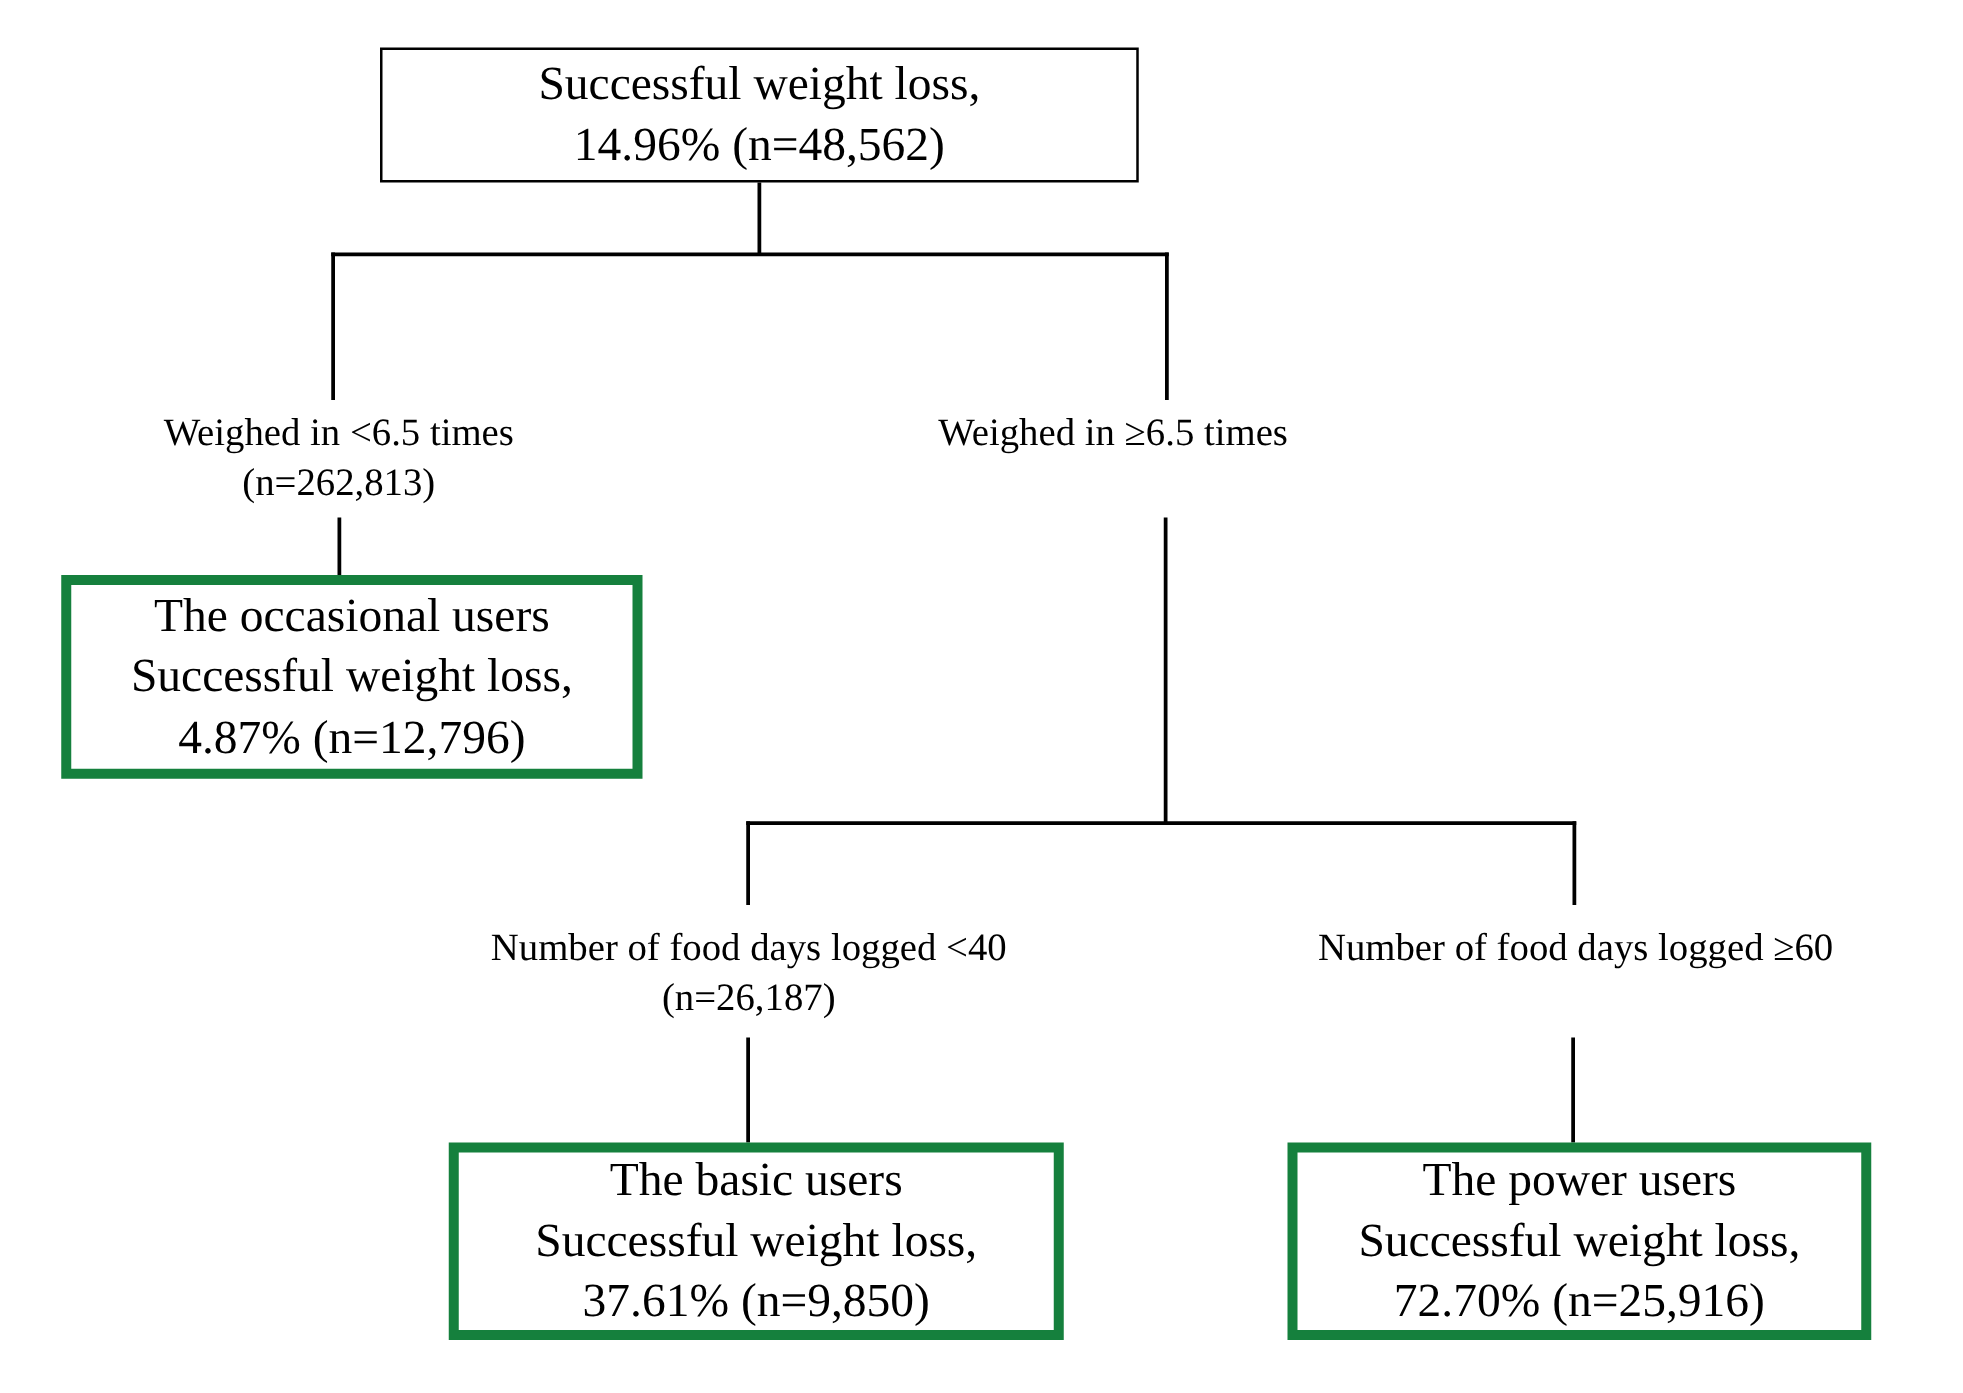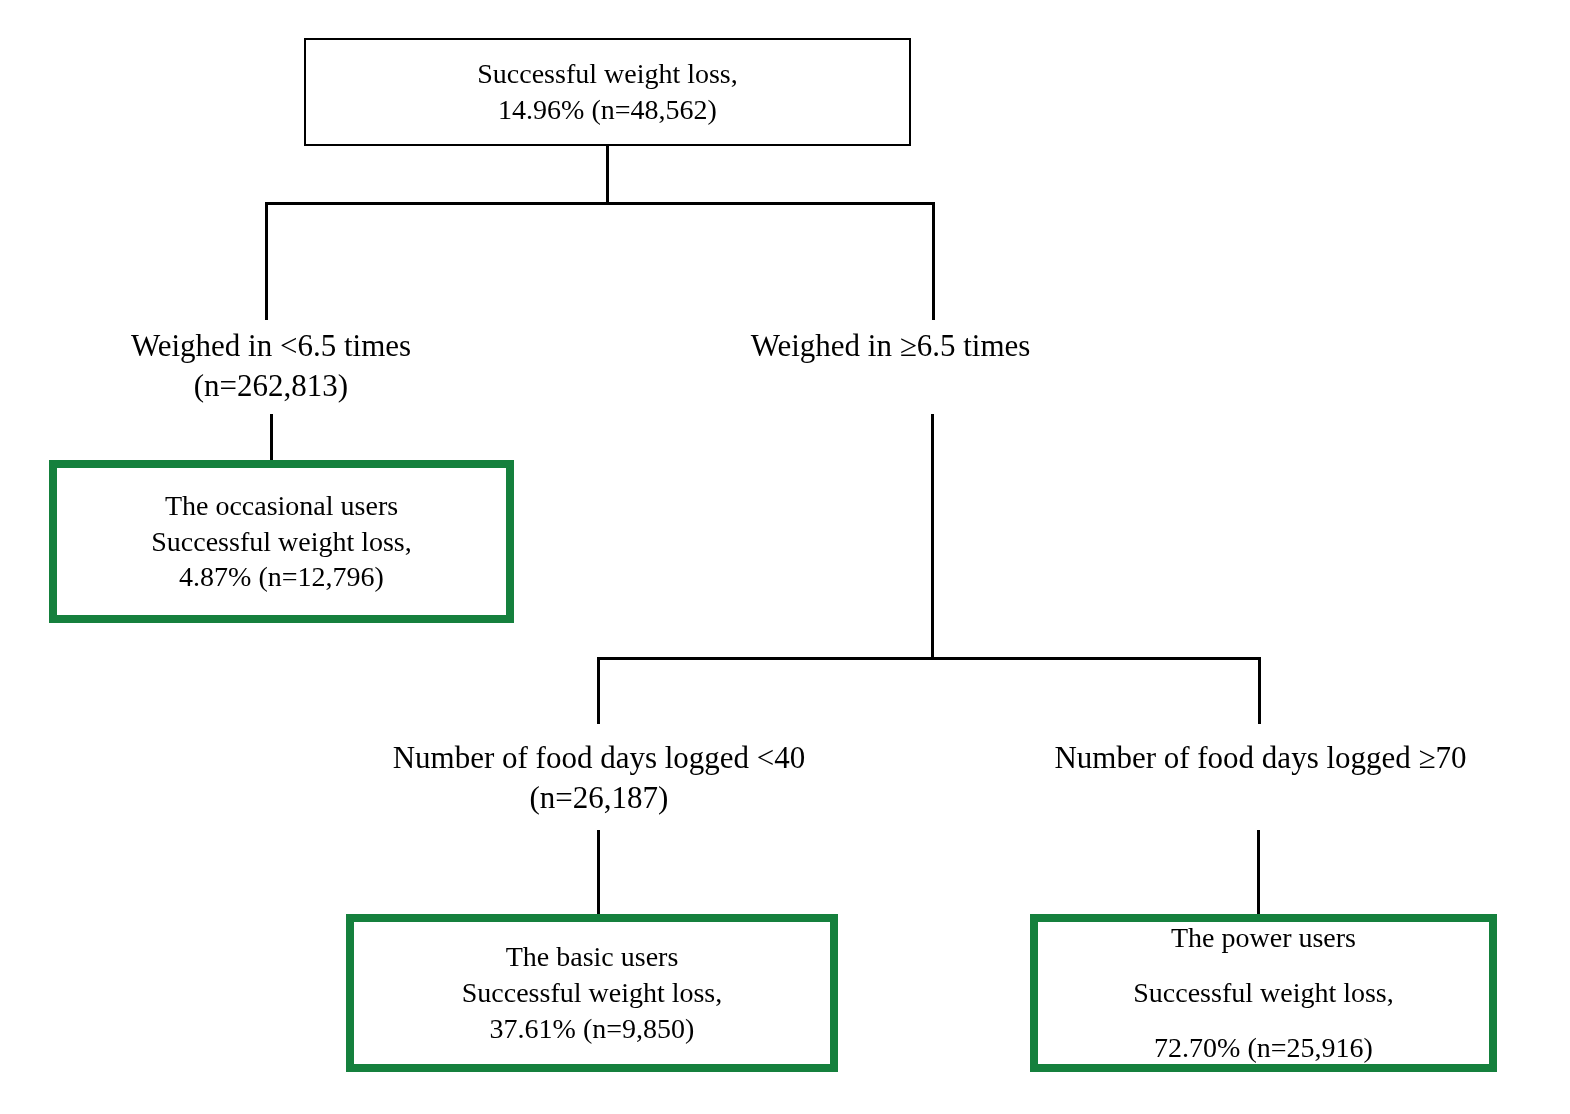--- a/index.html
+++ b/index.html
@@ -32,21 +32,21 @@
   .node-box.thin {
     border: 2px solid #000000;
   }
   .node-box.thick {
     border: 8px solid #15803d;
   }
   .node-line {
     display: block;
     white-space: pre;
     line-height: 1.28;
-    font-size: 28px;
+    font-size: 38px;
   }
 
   
   .split-label {
     position: absolute;
     text-align: center;
     line-height: 1.3;
     font-family: Liberation Serif, serif;
   }
   .split-label .node-line {
@@ -97,31 +97,31 @@
   <div class="edge h" style="left:597px; top:657px; width:664px;"></div>
   <div class="edge v" style="left:597px; top:657px; height:67px;"></div>
   <div class="edge v" style="left:1258px; top:657px; height:67px;"></div>
 
   <div class="split-label" style="left:338px; top:738px; width:522px;">
     <span class="node-line">Number of food days logged &lt;40</span>
     <span class="node-line">(n=26,187)</span>
   </div>
 
   <div class="split-label" style="left:998px; top:738px; width:525px;">
-    <span class="node-line">Number of food days logged ≥70</span>
+    <span class="node-line">Number of food days logged ≥60</span>
   </div>
 
   <div class="edge v" style="left:597px; top:830px; height:85px;"></div>
   <div class="edge v" style="left:1257px; top:830px; height:85px;"></div>
 
-  <div class="node-box thick" style="left:346px; top:914px; width:492px; height:158px;">
+  <div class="node-box thick" style="left:359px; top:914px; width:492px; height:158px;">
     <span class="node-line">The basic users</span>
     <span class="node-line">Successful weight loss,</span>
     <span class="node-line">37.61% (n=9,850)</span>
   </div>
 
-  <div class="node-box thick" style="left:1030px; top:914px; width:467px; height:158px;gap:19px;">
+  <div class="node-box thick" style="left:1030px; top:914px; width:467px; height:158px;">
     <span class="node-line">The power users</span>
     <span class="node-line">Successful weight loss,</span>
     <span class="node-line">72.70% (n=25,916)</span>
   </div>
 
 </div>
 
 </body></html>

